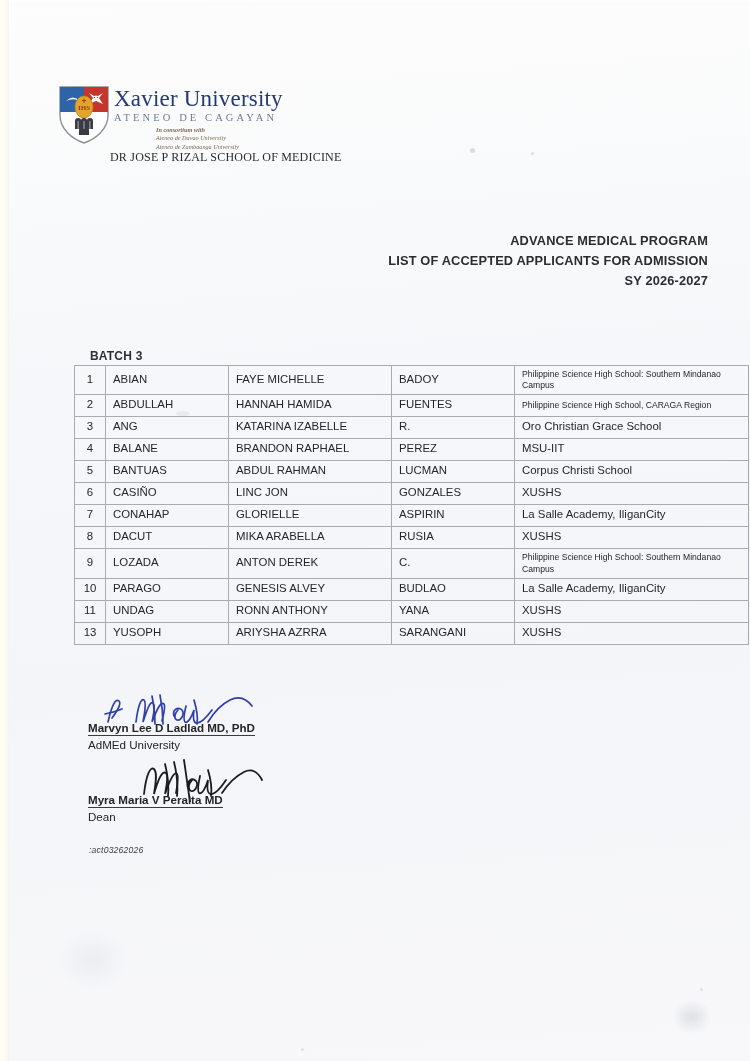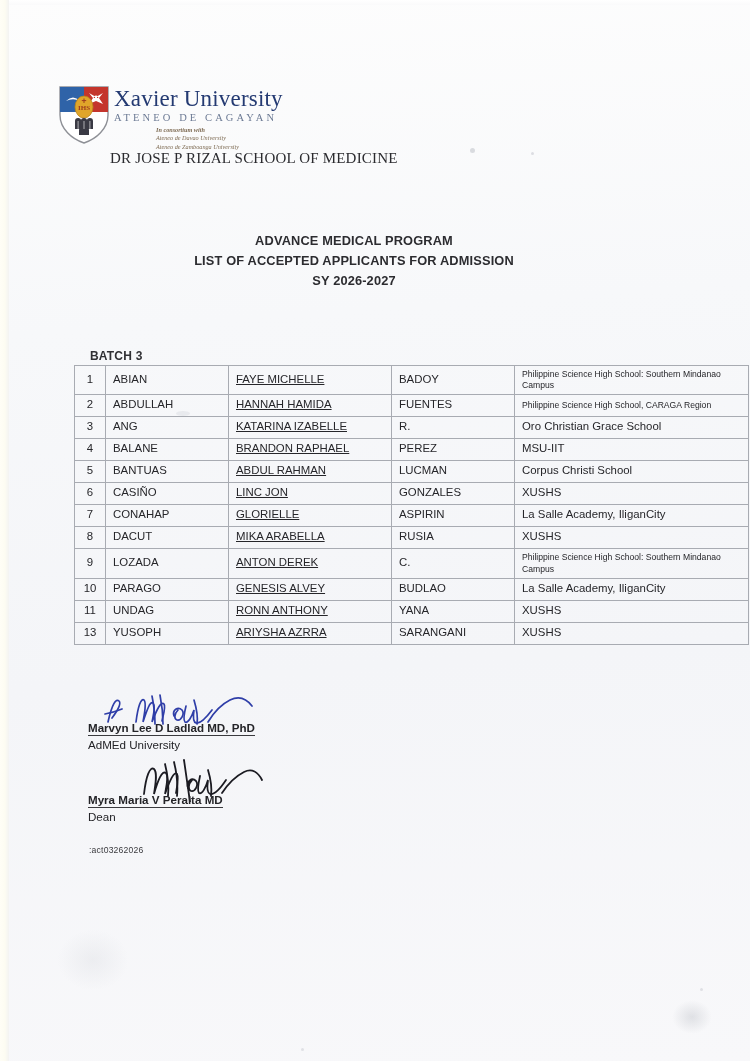--- a/index.html
+++ b/index.html
@@ -96,31 +96,31 @@
     font-style: italic;
     font-size: 6.2px;
     color: #7d6a52;
     line-height: 1.42;
   }
   .xu-consortium .c-first { font-weight: bold; }
   .school-line {
     position: absolute;
     left: 110px; top: 150px;
     font-family: "Liberation Serif", serif;
-    font-size: 15px;
+    font-size: 12px;
     color: #2b2b2f;
     letter-spacing: .2px;
   }
 
   
   .title-block {
     position: absolute;
     left: 0; top: 231px;
     width: 708px;
-    text-align: center;
+    text-align: right;
   }
   .title-line {
     font-family: "Liberation Sans", sans-serif;
     font-weight: bold;
     font-size: 12.8px;
     color: #2c2c30;
     letter-spacing: .15px;
     line-height: 20px;
   }
 
@@ -149,21 +149,21 @@
     padding: 2px 5px 3px 7px;
     vertical-align: middle;
     line-height: 1.22;
   }
   .roster td.c-num {
     width: 26px;
     text-align: center;
     padding: 2px 2px 3px 2px;
   }
   .roster td.c-last   { width: 110px; }
-  .roster td.c-first  { width: 150px; text-decoration: underline; }
+  .roster td.c-first  { width: 150px; }
   .roster td.c-mid    { width: 110px; }
   .roster td.c-school { width: 221px; }
   .roster tr { height: 22px; }
   .roster td.school-small {
     font-size: 8.6px;
     line-height: 1.3;
     padding-top: 3px;
     padding-bottom: 3px;
   }
 
@@ -197,20 +197,21 @@
   .sig-1 .sig-name { margin-top: 26px; }
   .sig-2 .sig-name { margin-top: 30px; }
 
   
   .doc-ref {
     position: absolute;
     left: 89px; top: 845px;
     font-size: 8.6px;
     color: #3a3a3e;
     letter-spacing: .2px;
+    font-style: italic;
   }
 </style>
 </head>
 <body>
 
 <div class="page">
   <div class="paper-edge-top"></div>
   <div class="paper-edge-left"></div>
   <div class="scan-blotch b1"></div>
   <div class="scan-blotch b2"></div>

